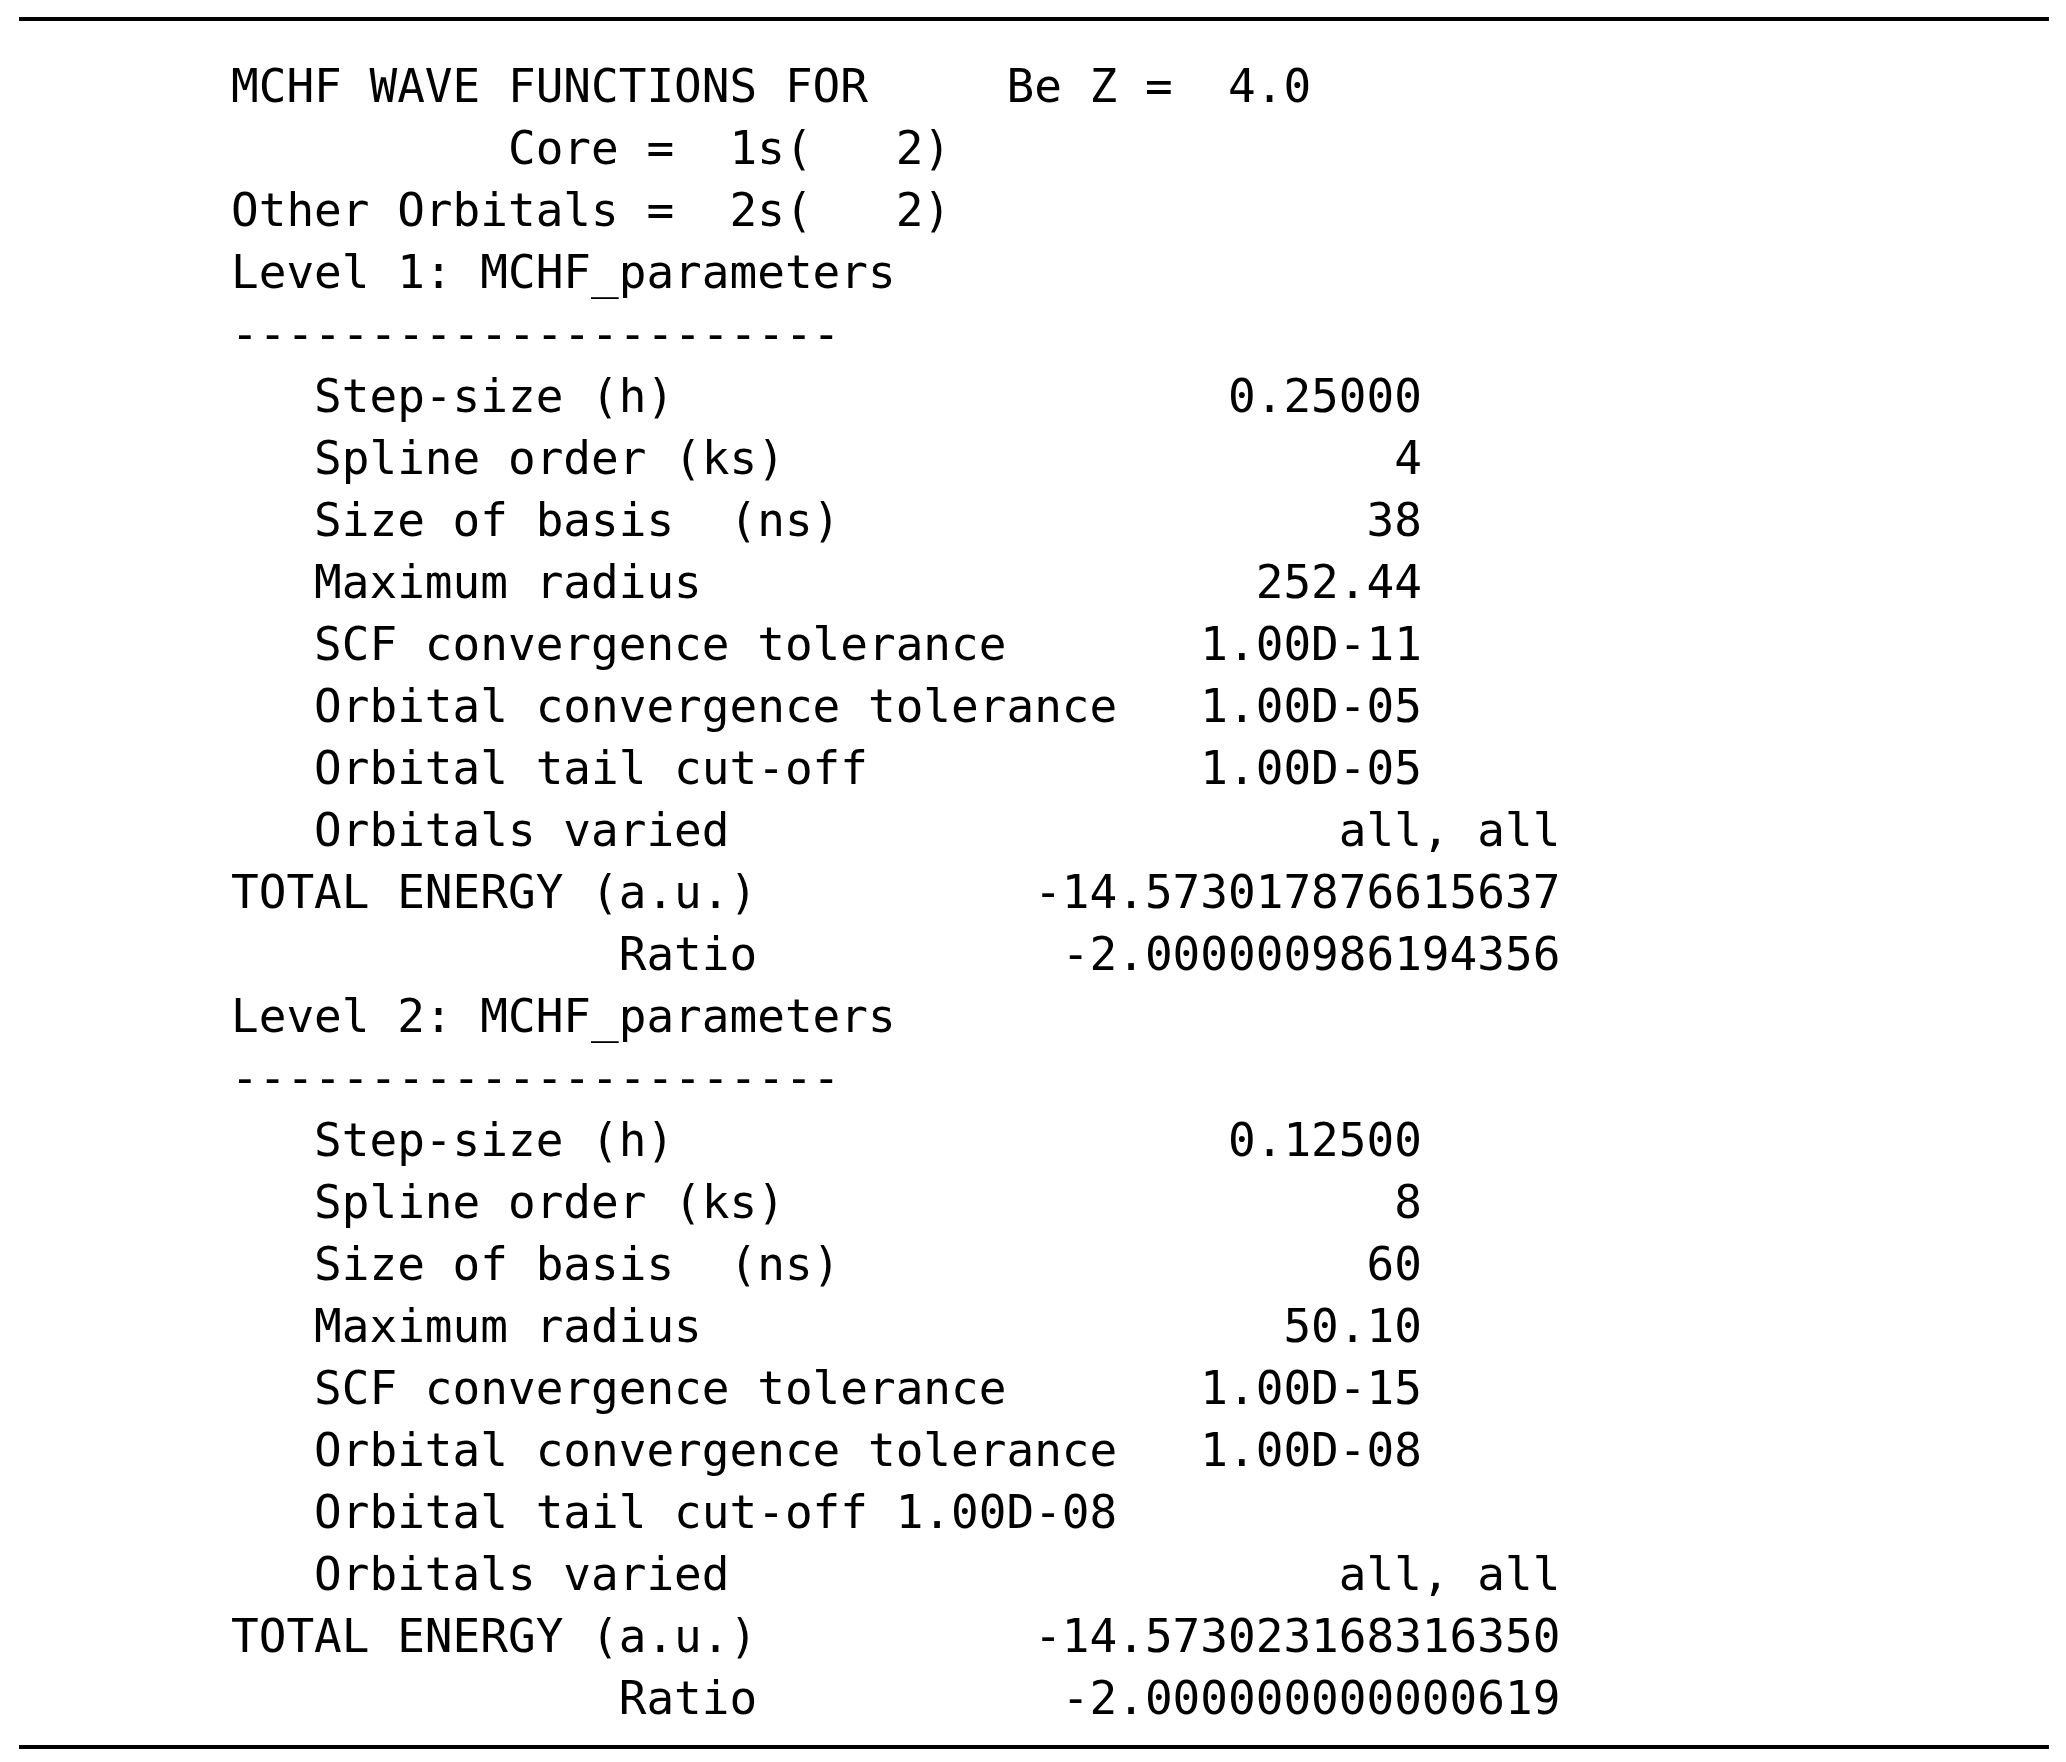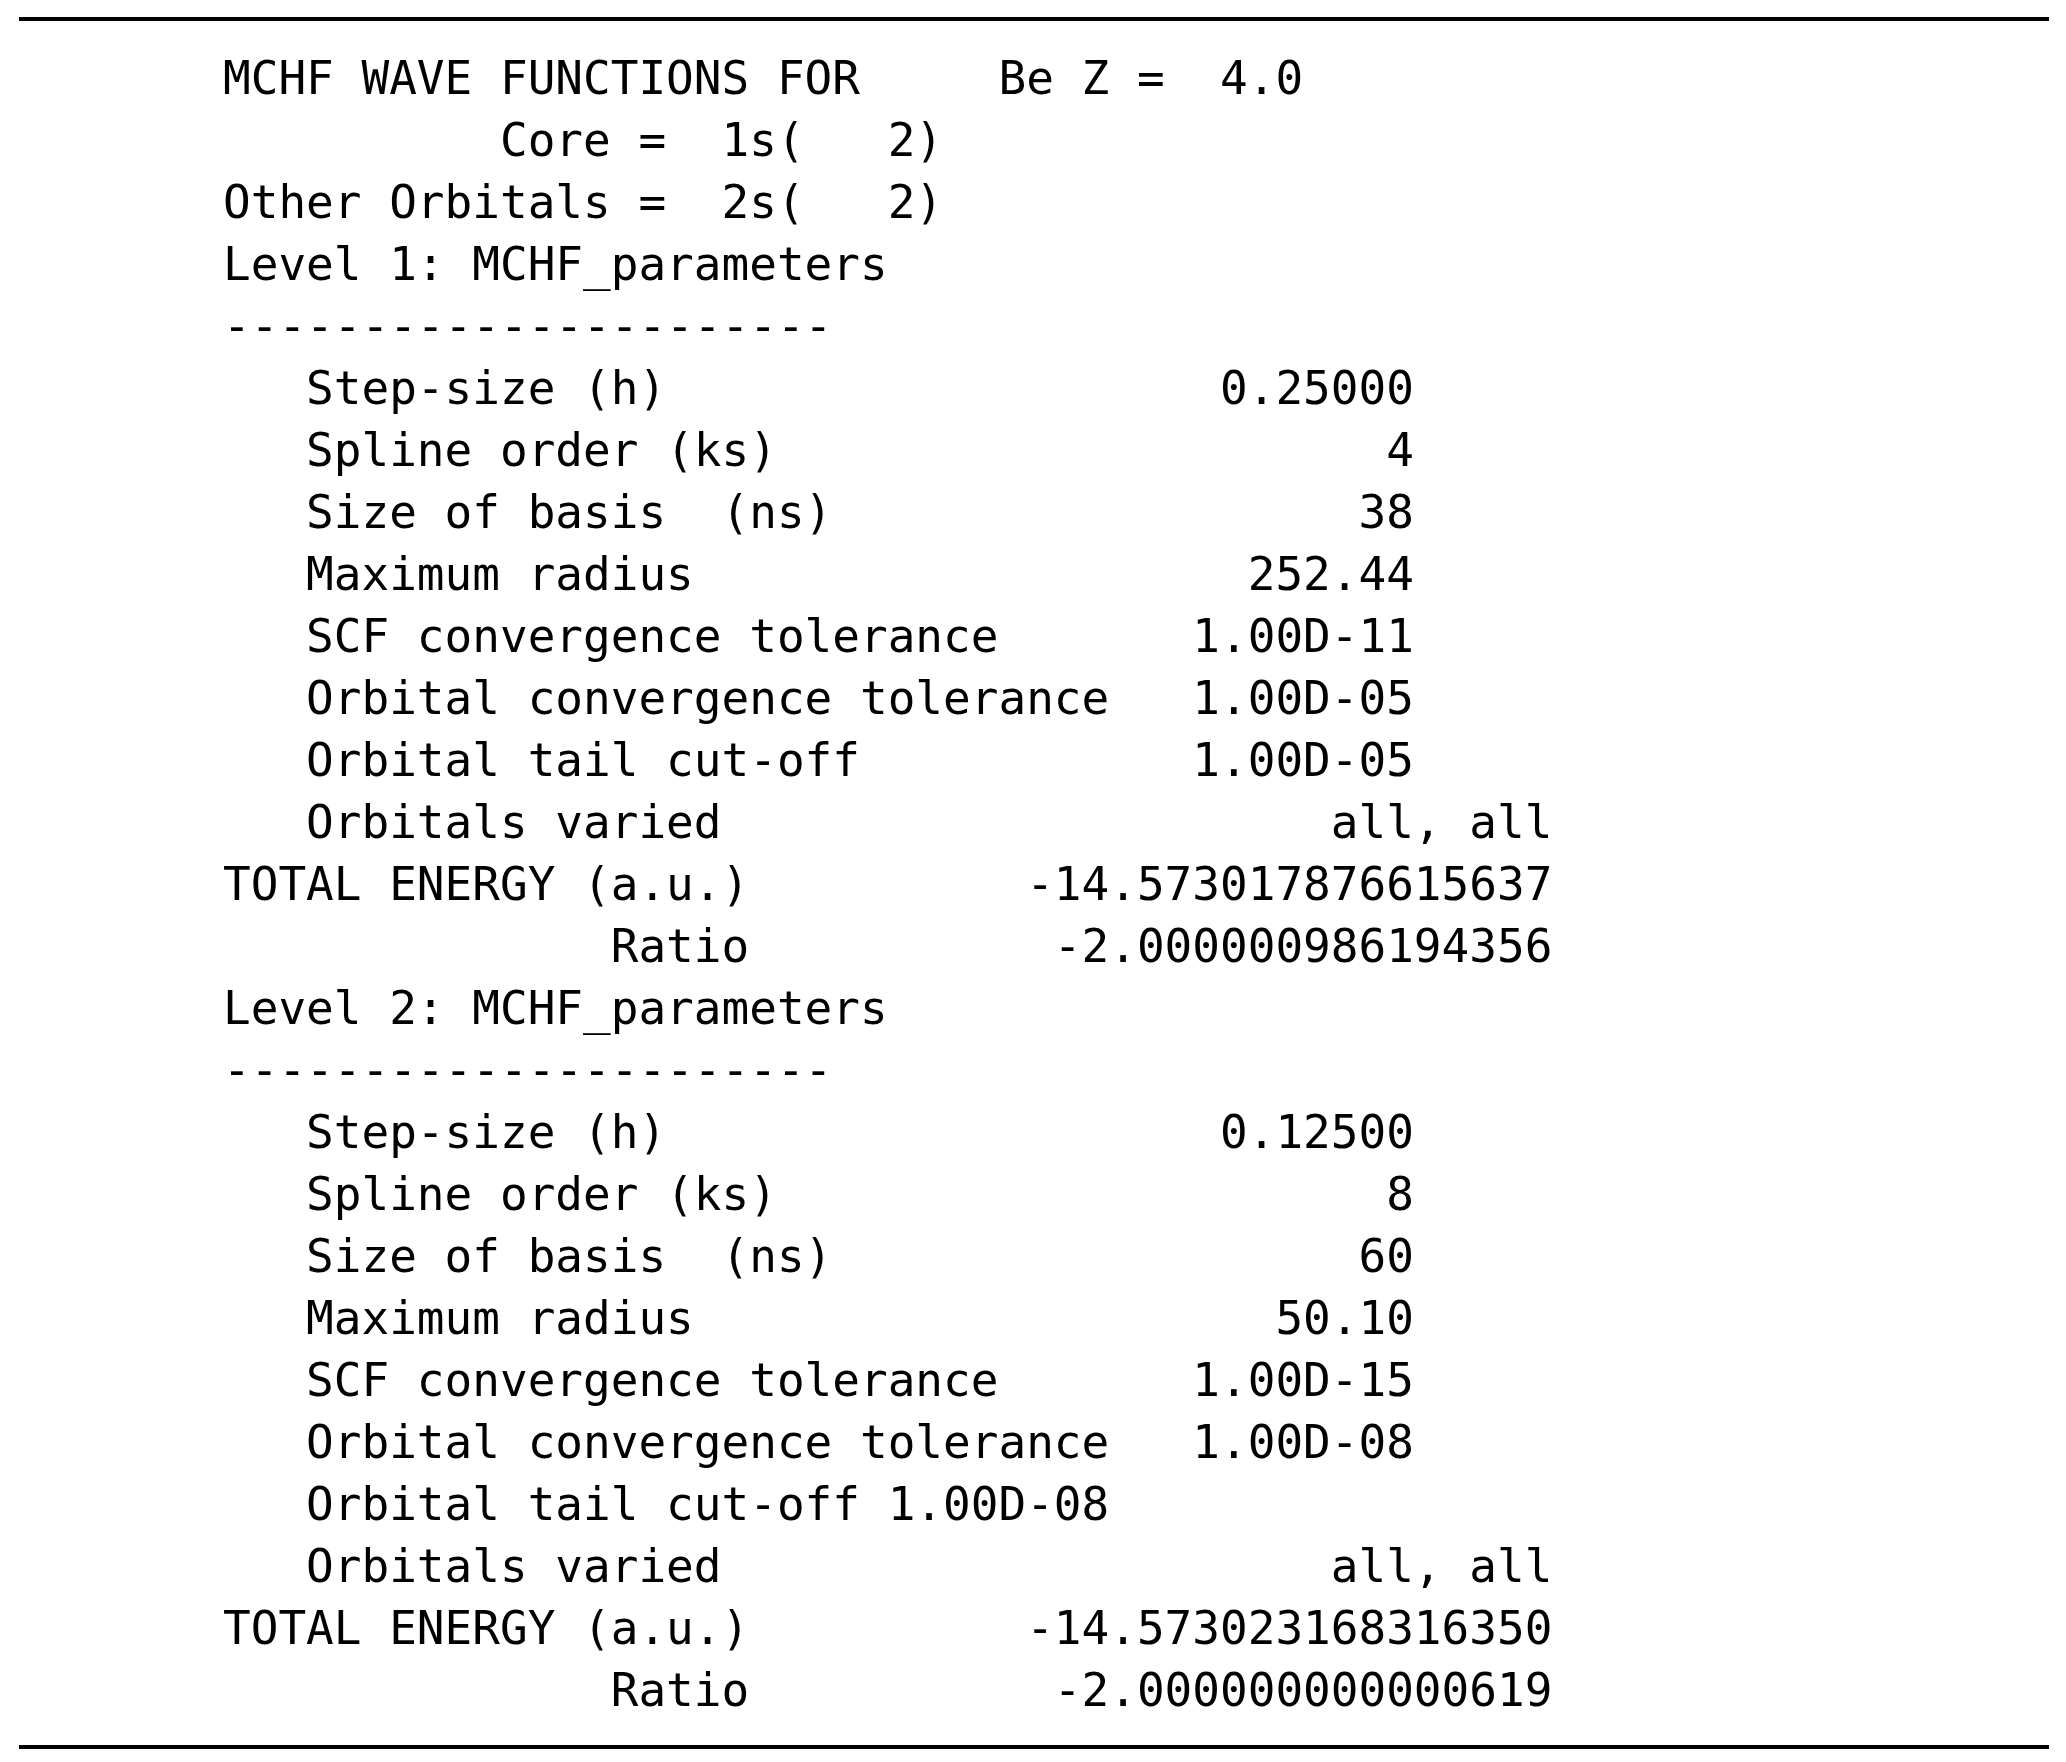--- a/index.html
+++ b/index.html
@@ -21,21 +21,21 @@
     width: 2030px;
     height: 3.8px;
     background: #000000;
   }
   #rule-top { top: 17px; }
   #rule-bottom { top: 1745px; }
   #output {
     position: absolute;
     left: 219px;
     top: 43px;
-    margin: 4px;
+    margin: 12px;
     padding: 0;
     font-size: 46px;
     line-height: 62px;
     color: #000000;
     font-weight: normal;
   }
   .line {
     white-space: pre;
     height: 62px;
   }

